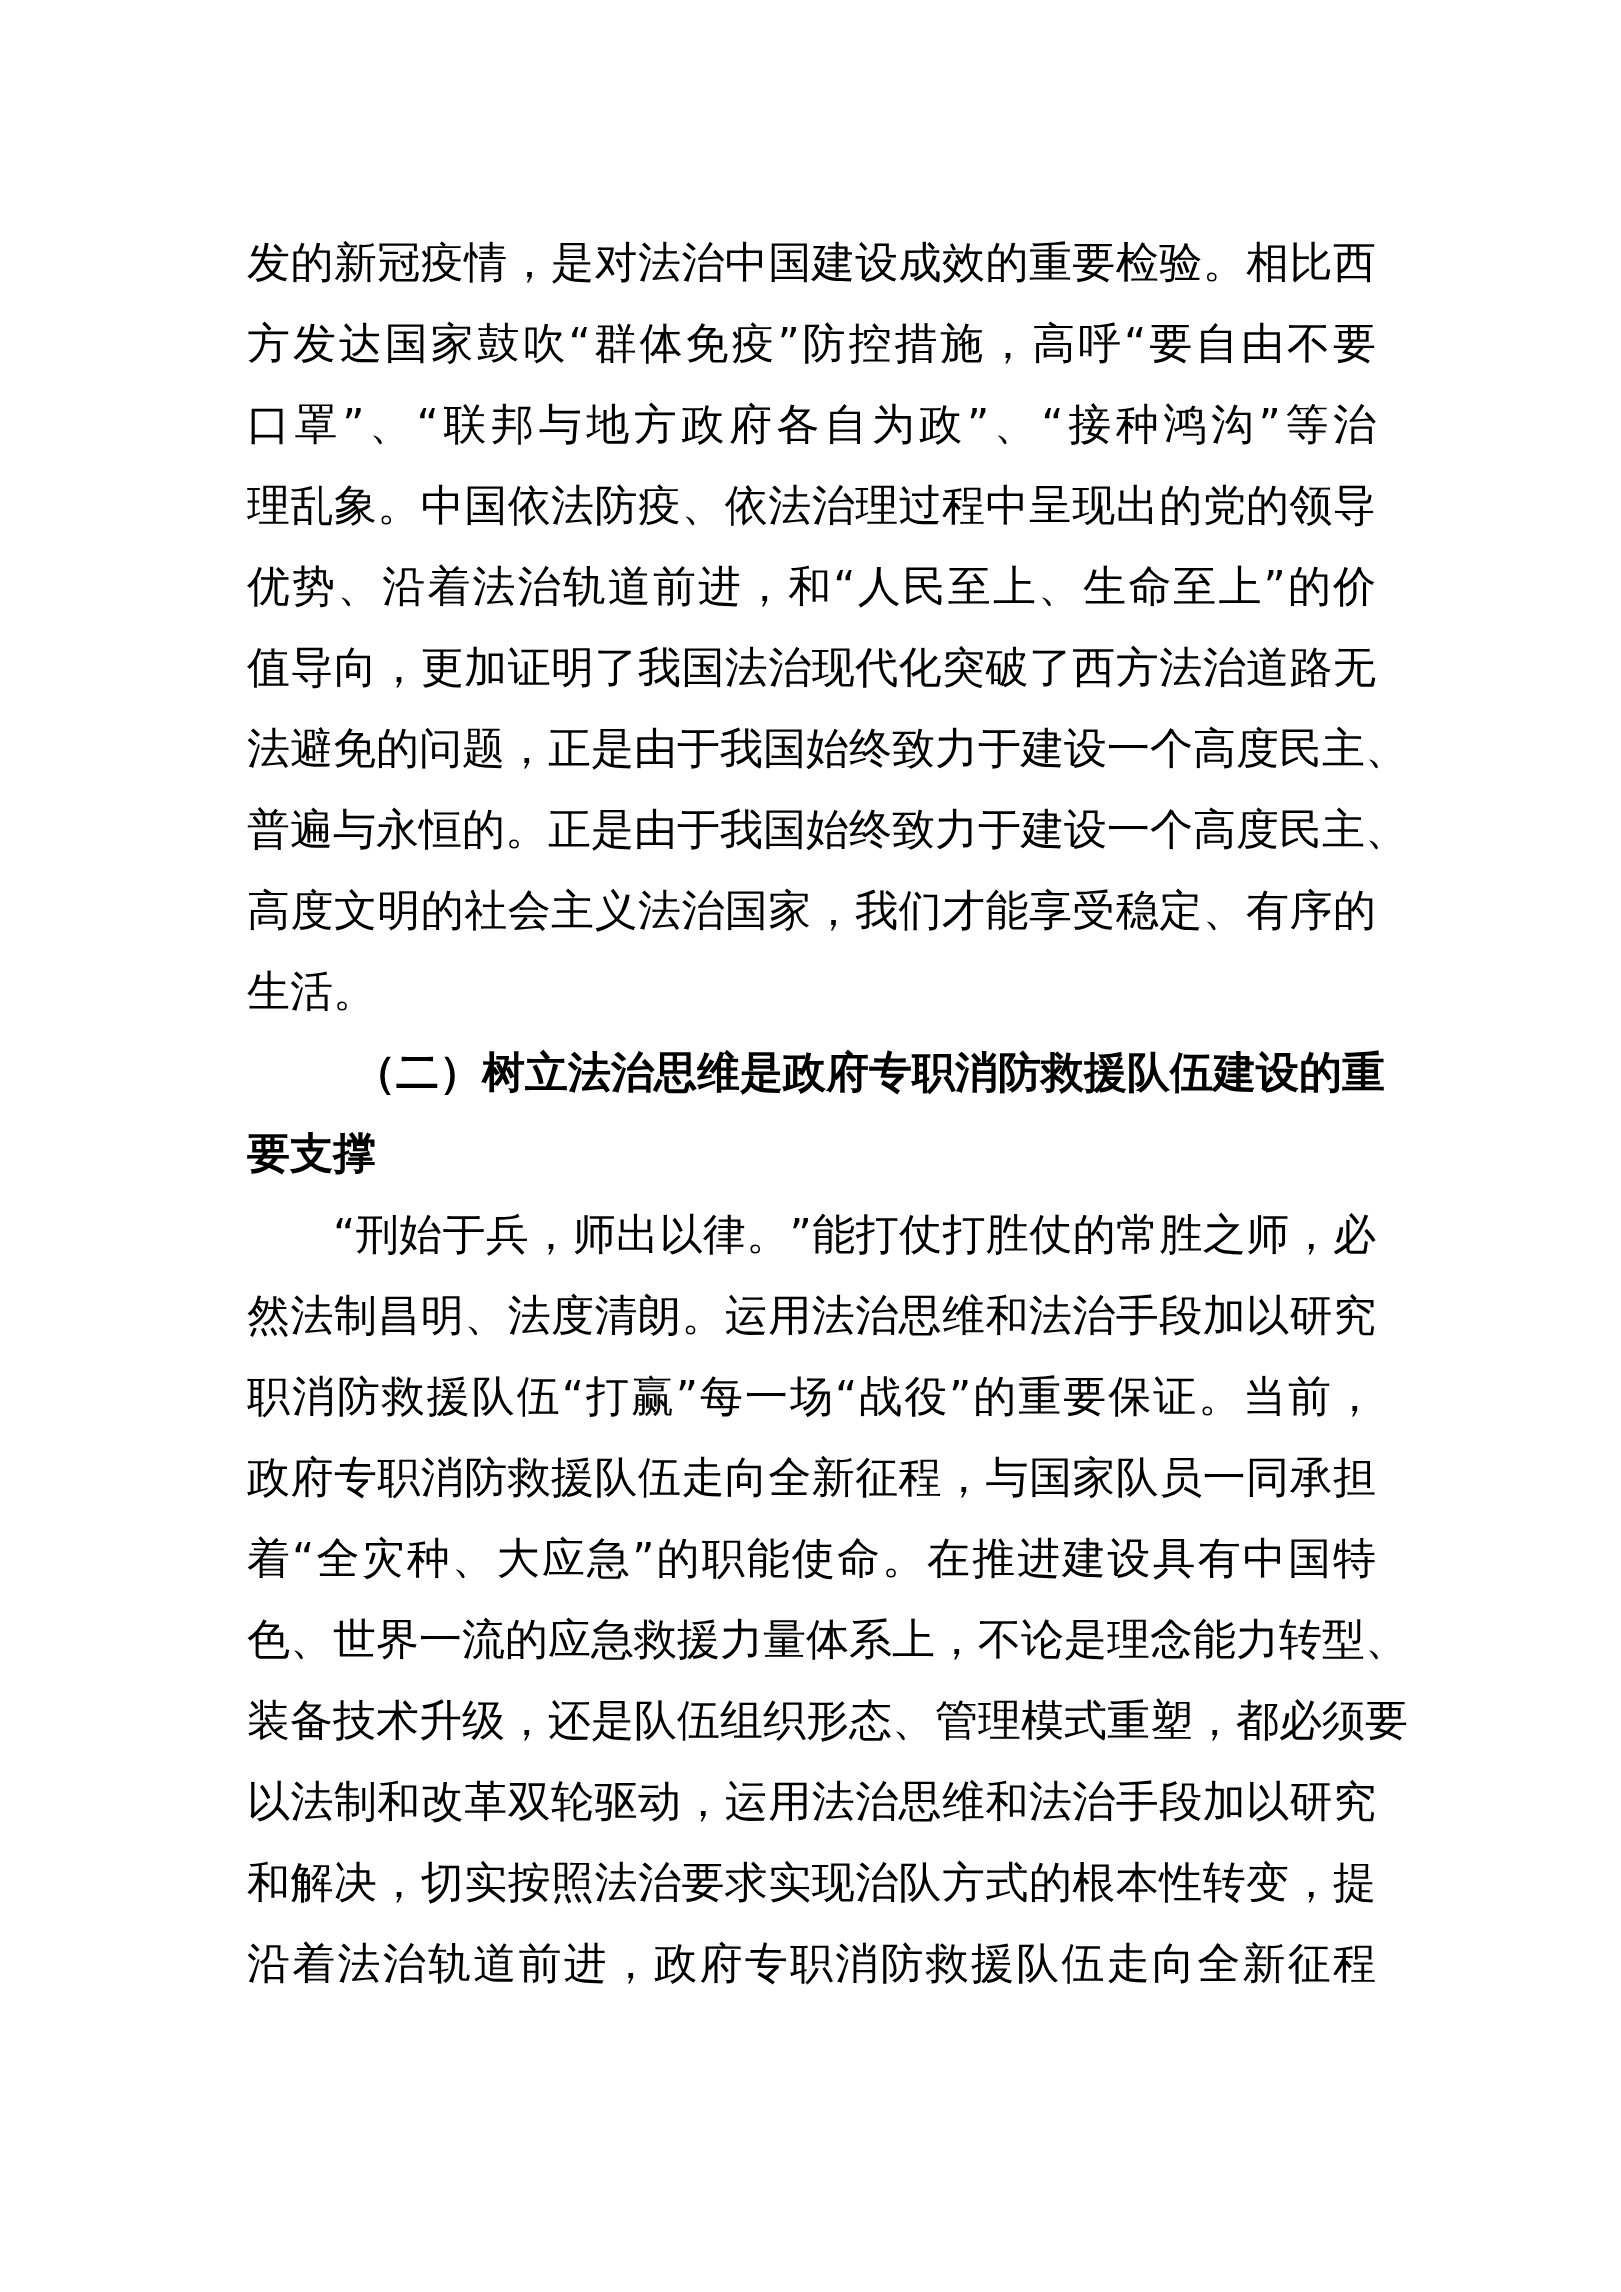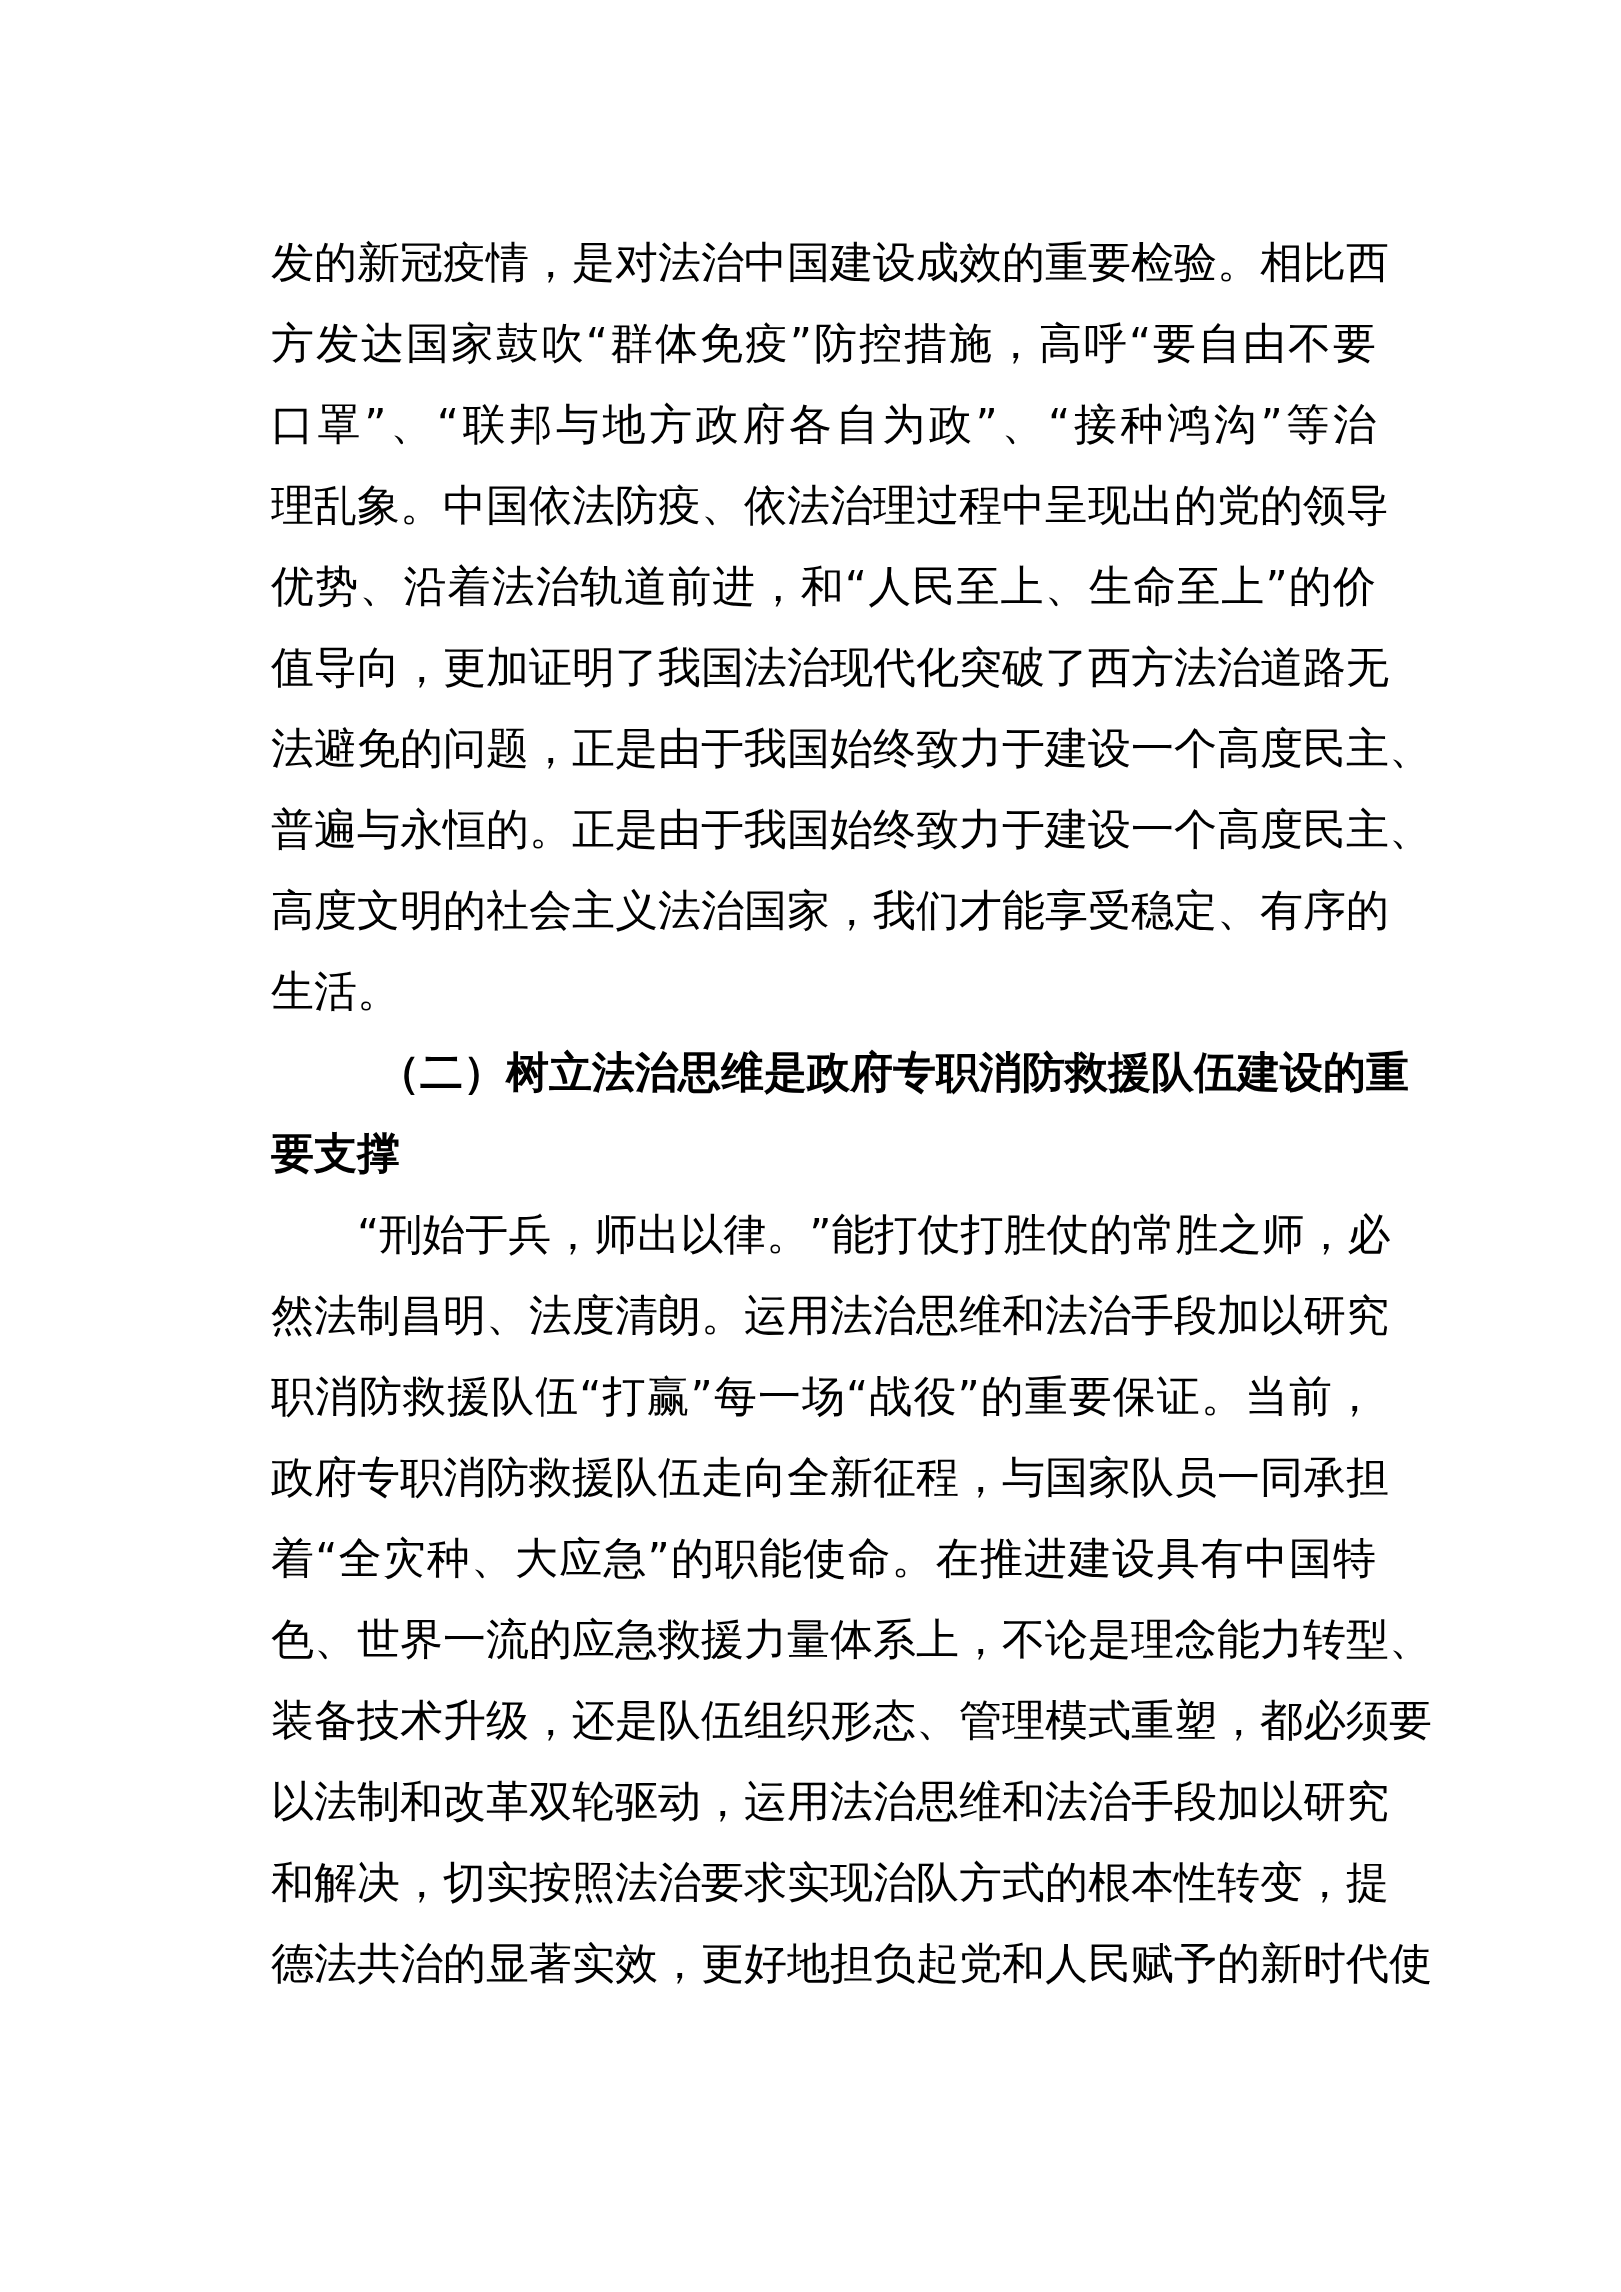--- a/index.html
+++ b/index.html
@@ -22,21 +22,20 @@
     width: 1129px;
   }
   .line {
     height: 81px;
     line-height: 81px;
     font-size: 43px;
     white-space: nowrap;
     text-align: justify;
     text-align-last: justify;
     overflow: visible;
-    margin-left: 24px;
   }
   .line.last {
     text-align: right;
     text-align-last: left;
   }
   .line.indent-body {
     padding-left: 86px;
   }
   .line.indent-heading {
     padding-left: 106px;
@@ -71,17 +70,17 @@
   <div class="paragraph">
     <div class="line indent-body">“刑始于兵，师出以律。”能打仗打胜仗的常胜之师，必</div>
     <div class="line">然法制昌明、法度清朗。运用法治思维和法治手段加以研究</div>
     <div class="line">职消防救援队伍“打赢”每一场“战役”的重要保证。当前，</div>
     <div class="line">政府专职消防救援队伍走向全新征程，与国家队员一同承担</div>
     <div class="line">着“全灾种、大应急”的职能使命。在推进建设具有中国特</div>
     <div class="line">色、世界一流的应急救援力量体系上，不论是理念能力转型、</div>
     <div class="line">装备技术升级，还是队伍组织形态、管理模式重塑，都必须要</div>
     <div class="line">以法制和改革双轮驱动，运用法治思维和法治手段加以研究</div>
     <div class="line">和解决，切实按照法治要求实现治队方式的根本性转变，提</div>
-    <div class="line">德法共治的显著实效，更好地担负起党和人民赋予的新时代使</div>
+    <div class="line">沿着法治轨道前进，政府专职消防救援队伍走向全新征程</div>
   </div>
 
 </div>
 
 
 </body></html>

